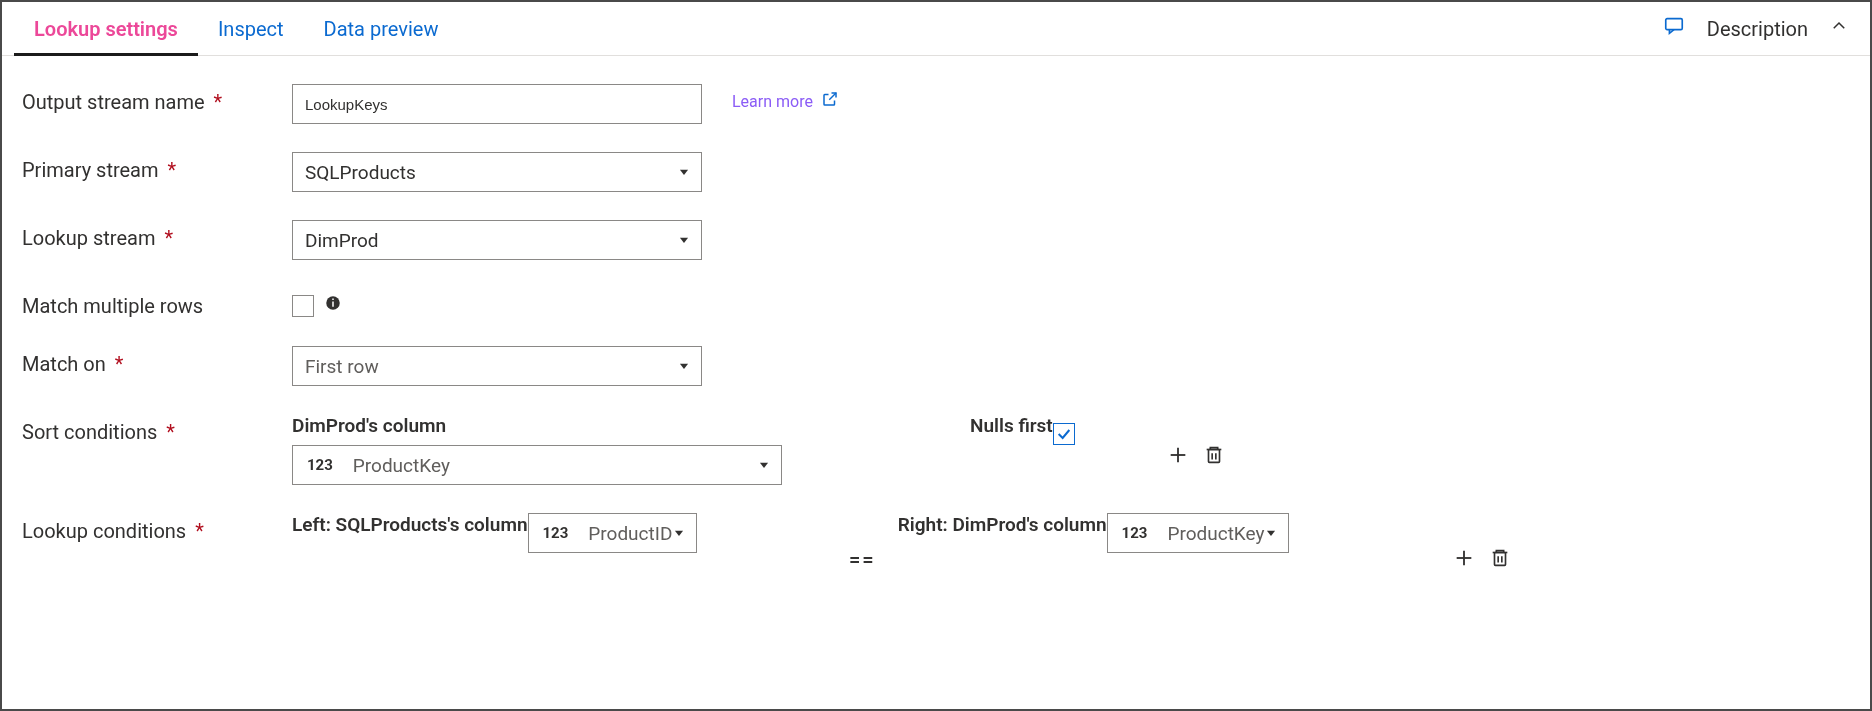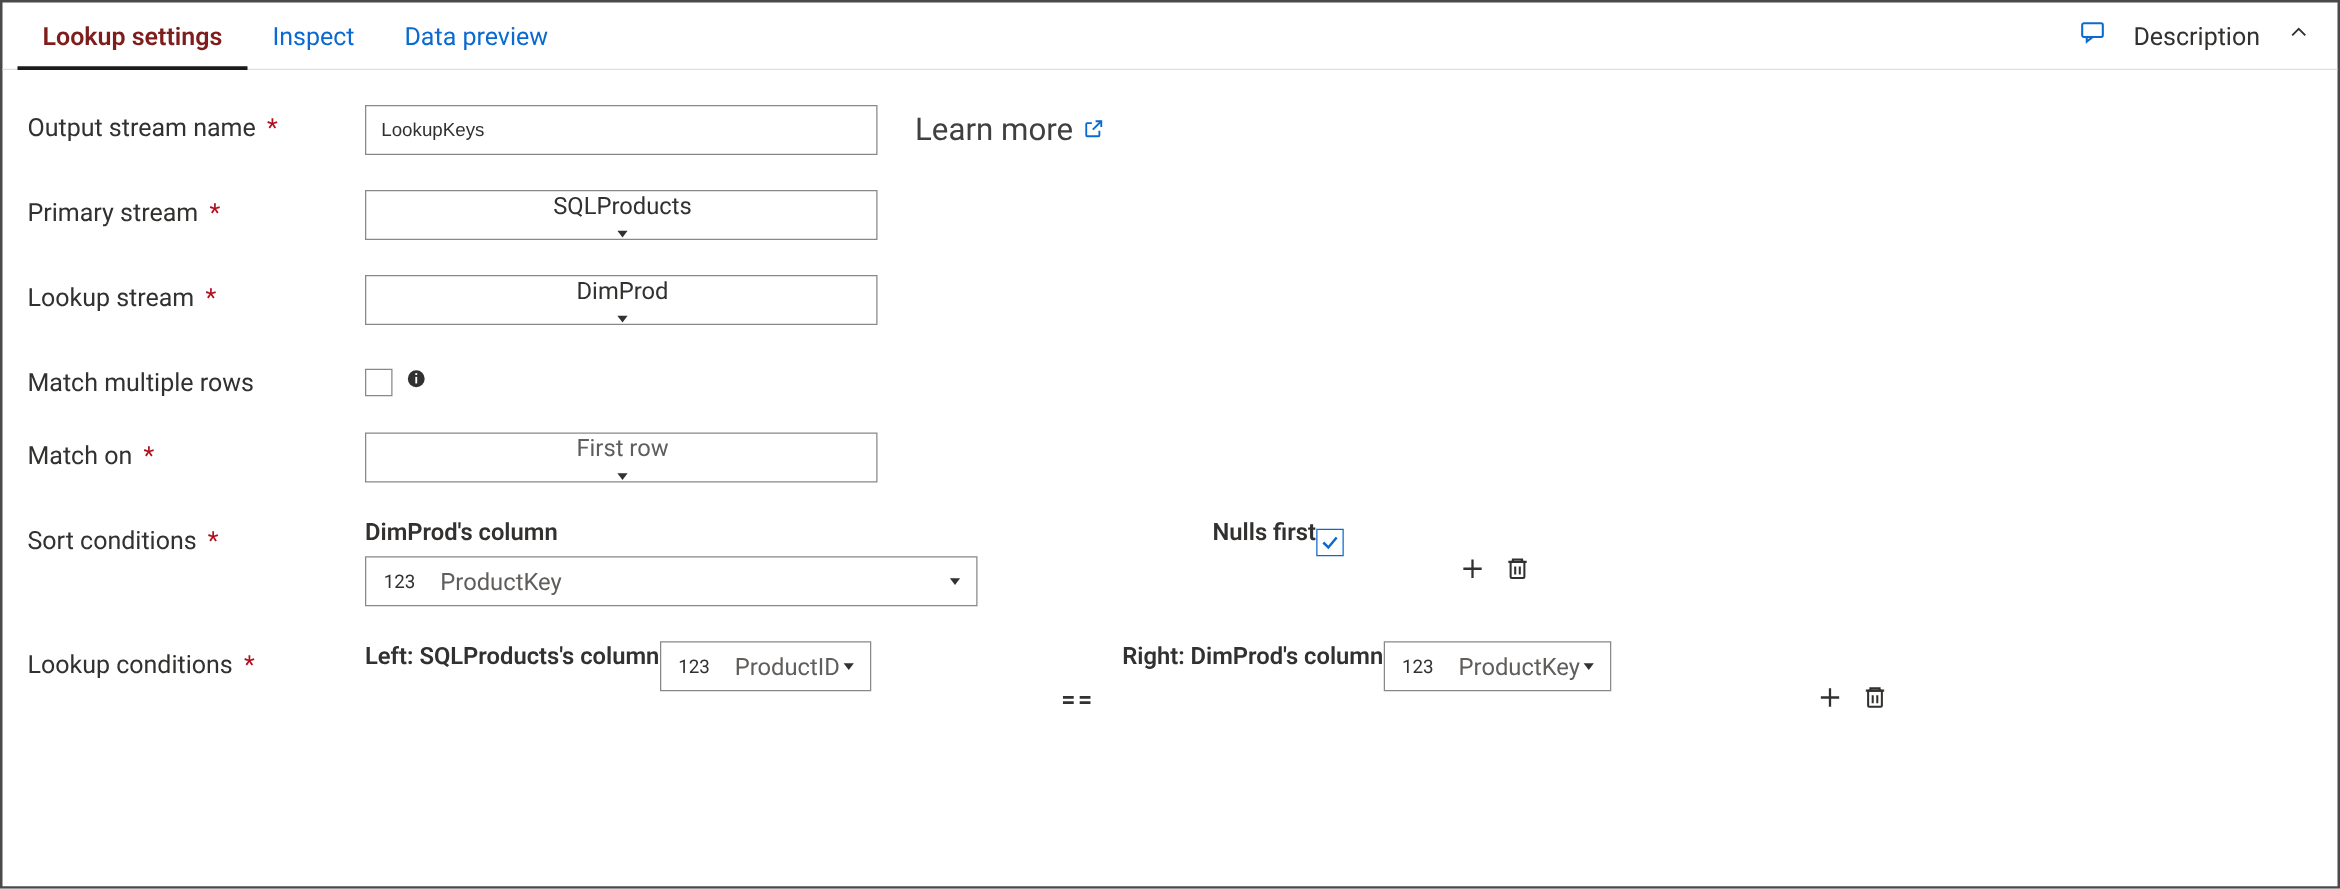--- a/index.html
+++ b/index.html
@@ -26,21 +26,21 @@
     position: relative;
   }
   .tab {
     padding: 14px 20px 14px 20px;
     font-size: 20px;
     color: #0b6ad0;
     cursor: pointer;
     position: relative;
   }
   .tab.selected {
-    color: #7f1d1d;
+    color: #ec4899;
     font-weight: 600;
   }
   .tab.selected::after {
     content: "";
     position: absolute;
     left: 0; right: 0; bottom: -1px;
     height: 3px;
     background: #1b1b1b;
   }
   .tabbar-spacer { flex: 1; }
@@ -86,28 +86,27 @@
   
   .dropdown {
     width: 410px; height: 40px;
     border: 1px solid #8a8886;
     background: #fff;
     display: flex; align-items: center; justify-content: space-between;
     padding: 0 10px 0 12px;
     font-size: 19px;
     color: #323130;
     cursor: pointer;
-    flex-direction: column;
   }
   .dropdown.gray-text { color: #605e5c; }
   .caret-down svg { width: 14px; height: 14px; }
   
   .learn-more {
-    color: #404040;
-    font-size: 25px;
+    color: #8b5cf6;
+    font-size: 16px;
     display: flex; align-items: center; gap: 8px;
     padding-top: 6px;
     cursor: pointer;
   }
   .learn-more svg { width: 18px; height: 18px; }
   
   .cb-wrap { display: flex; align-items: center; gap: 10px; padding-top: 6px; }
   .checkbox {
     width: 22px; height: 22px;
     border: 1px solid #8a8886;
@@ -130,21 +129,21 @@
     height: 40px;
     border: 1px solid #8a8886;
     background: #fff;
     display: flex; align-items: center; justify-content: space-between;
     padding: 0 10px 0 0;
     font-size: 19px;
     color: #323130;
     cursor: pointer;
   }
   .col-select .type-badge {
-    font-weight: 400;
+    font-weight: 700;
     font-size: 15px;
     padding: 0 14px;
     color: #323130;
     display: flex; align-items: center; height: 100%;
   }
   .col-select .col-name { flex: 1; padding-left: 6px; color: #605e5c; }
   .sort-block { display: flex; flex-direction: column; }
   .sort-col1 { width: 490px; }
   .sort-col2 { width: 415px; margin-left: 20px; }
   .nulls-col { width: 145px; margin-left: 140px; display:flex; flex-direction:row; align-items:center; }

